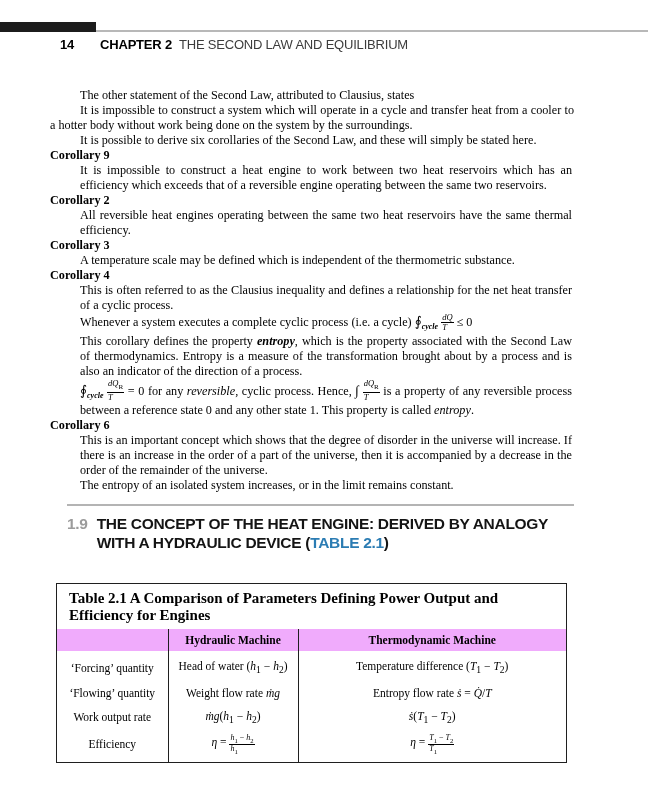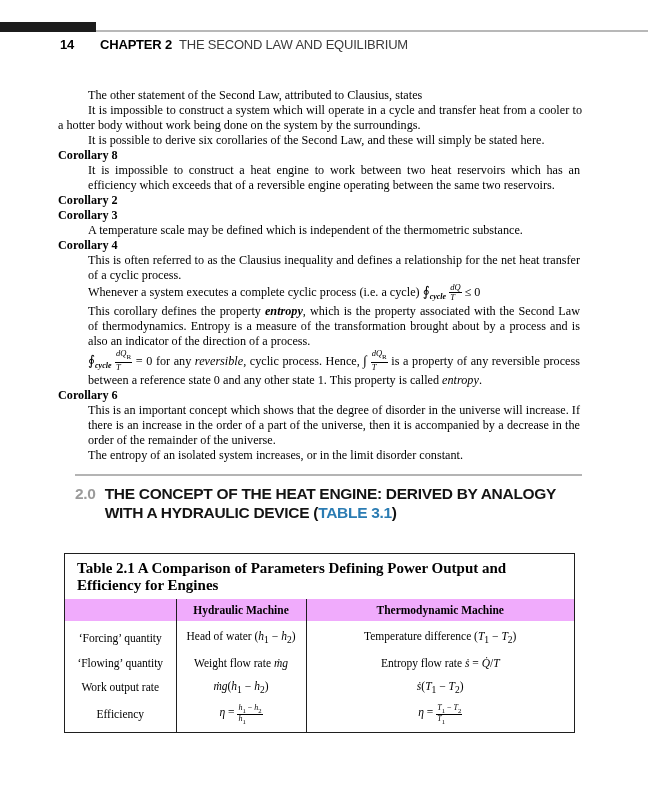--- a/index.html
+++ b/index.html
@@ -13,21 +13,21 @@
   
   .hdr-bar  { position:absolute; top:22px; left:0; width:96px; height:10px; background:#1c1c1c; z-index:2; }
   .hdr-rule { position:absolute; top:30px; left:0; width:648px; height:2px; background:#b8b8b8; z-index:1; }
   .hdr-text { position:absolute; top:37px; left:60px; font-family:"Liberation Sans", sans-serif;
               font-size:13px; letter-spacing:-0.2px; white-space:nowrap; }
   .pagenum  { font-weight:bold; margin-right:26px; }
   .chlabel  { font-weight:bold; margin-right:7px; }
   .chtitle  { color:#3c3c3c; }
 
   
-  .content { position:absolute; top:88px; left:58px; width:524px; }
+  .content { position:absolute; top:88px; left:50px; width:524px; }
   .content p { margin:0; font-size:12.2px; line-height:15px; text-align:justify; }
   .p-indent { text-indent:30px; }
   .p-head   { font-weight:bold; text-align:left !important; }
   .p-block  { margin-left:30px !important; width:492px; }
 
   
   .frac { display:inline-block; vertical-align:-0.55em; text-align:left;
           font-size:8.5px; line-height:1.1; }
   .frac .fn { display:block; padding:0 1px; }
   .frac .fd { display:block; border-top:0.9px solid #000; padding:0 1px; }
@@ -65,40 +65,41 @@
   <div class="hdr-text">
     <span class="pagenum">14</span><span class="chlabel">CHAPTER 2</span><span class="chtitle">THE SECOND LAW AND EQUILIBRIUM</span>
   </div>
 
   <div class="content">
 
     <div id="body-text">
         <p class="p-indent">The other statement of the Second Law, attributed to Clausius, states</p>
         <p class="p-indent">It is impossible to construct a system which will operate in a cycle and transfer heat from a cooler to a hotter body without work being done on the system by the surroundings.</p>
         <p class="p-indent">It is possible to derive six corollaries of the Second Law, and these will simply be stated here.</p>
-        <p class="p-head">Corollary 8</p>
+        <p class="p-head">Corollary 9</p>
         <p class="p-block">It is impossible to construct a heat engine to work between two heat reservoirs which has an efficiency which exceeds that of a reversible engine operating between the same two reservoirs.</p>
         <p class="p-head">Corollary 2</p>
+        <p class="p-block">All reversible heat engines operating between the same two heat reservoirs have the same thermal efficiency.</p>
         <p class="p-head">Corollary 3</p>
         <p class="p-block">A temperature scale may be defined which is independent of the thermometric substance.</p>
         <p class="p-head">Corollary 4</p>
         <p class="p-block">This is often referred to as the Clausius inequality and defines a relationship for the net heat transfer of a cyclic process.</p>
         <p class="p-block">Whenever a system executes a complete cyclic process (i.e. a cycle) <span class="oint">∮</span><sub class="cyc">cycle</sub>&nbsp;<span class="frac"><span class="fn"><i>dQ</i></span><span class="fd"><i>T</i></span></span> ≤ 0</p>
         <p class="p-block">This corollary defines the property <b><i>entropy</i></b>, which is the property associated with the Second Law of thermodynamics. Entropy is a measure of the transformation brought about by a process and is also an indicator of the direction of a process.</p>
         <p class="p-block"><span class="oint">∮</span><sub class="cyc">cycle</sub>&nbsp;<span class="frac"><span class="fn"><i>dQ</i><sub>R</sub></span><span class="fd"><i>T</i></span></span> = 0 for any <i>reversible</i>, cyclic process. Hence, <span class="oint">∫</span> <span class="frac"><span class="fn"><i>dQ</i><sub>R</sub></span><span class="fd"><i>T</i></span></span> is a property of any reversible process between a reference state 0 and any other state 1. This property is called <i>entropy</i>.</p>
         <p class="p-head">Corollary 6</p>
         <p class="p-block">This is an important concept which shows that the degree of disorder in the universe will increase. If there is an increase in the order of a part of the universe, then it is accompanied by a decrease in the order of the remainder of the universe.</p>
-        <p class="p-block">The entropy of an isolated system increases, or in the limit disorder constant.</p>
+        <p class="p-block">The entropy of an isolated system increases, or in the limit remains constant.</p>
       </div>
 
     <div class="divider"></div>
 
     <div class="section">
-      <span class="sec-num">2.0</span>
-      <span class="sec-title"><span>THE CONCEPT OF THE HEAT ENGINE: DERIVED BY ANALOGY WITH A HYDRAULIC DEVICE</span><span> (</span><span class="sec-link">TABLE 3.1</span><span>)</span></span>
+      <span class="sec-num">1.9</span>
+      <span class="sec-title"><span>THE CONCEPT OF THE HEAT ENGINE: DERIVED BY ANALOGY WITH A HYDRAULIC DEVICE</span><span> (</span><span class="sec-link">TABLE 2.1</span><span>)</span></span>
     </div>
 
     <div class="table-box">
       <div class="table-title">Table 2.1  A Comparison of Parameters Defining Power Output and Efficiency for Engines</div>
       <table class="cmp-table">
         <colgroup>
           <col style="width:111px">
           <col style="width:130px">
           <col>
         </colgroup>

